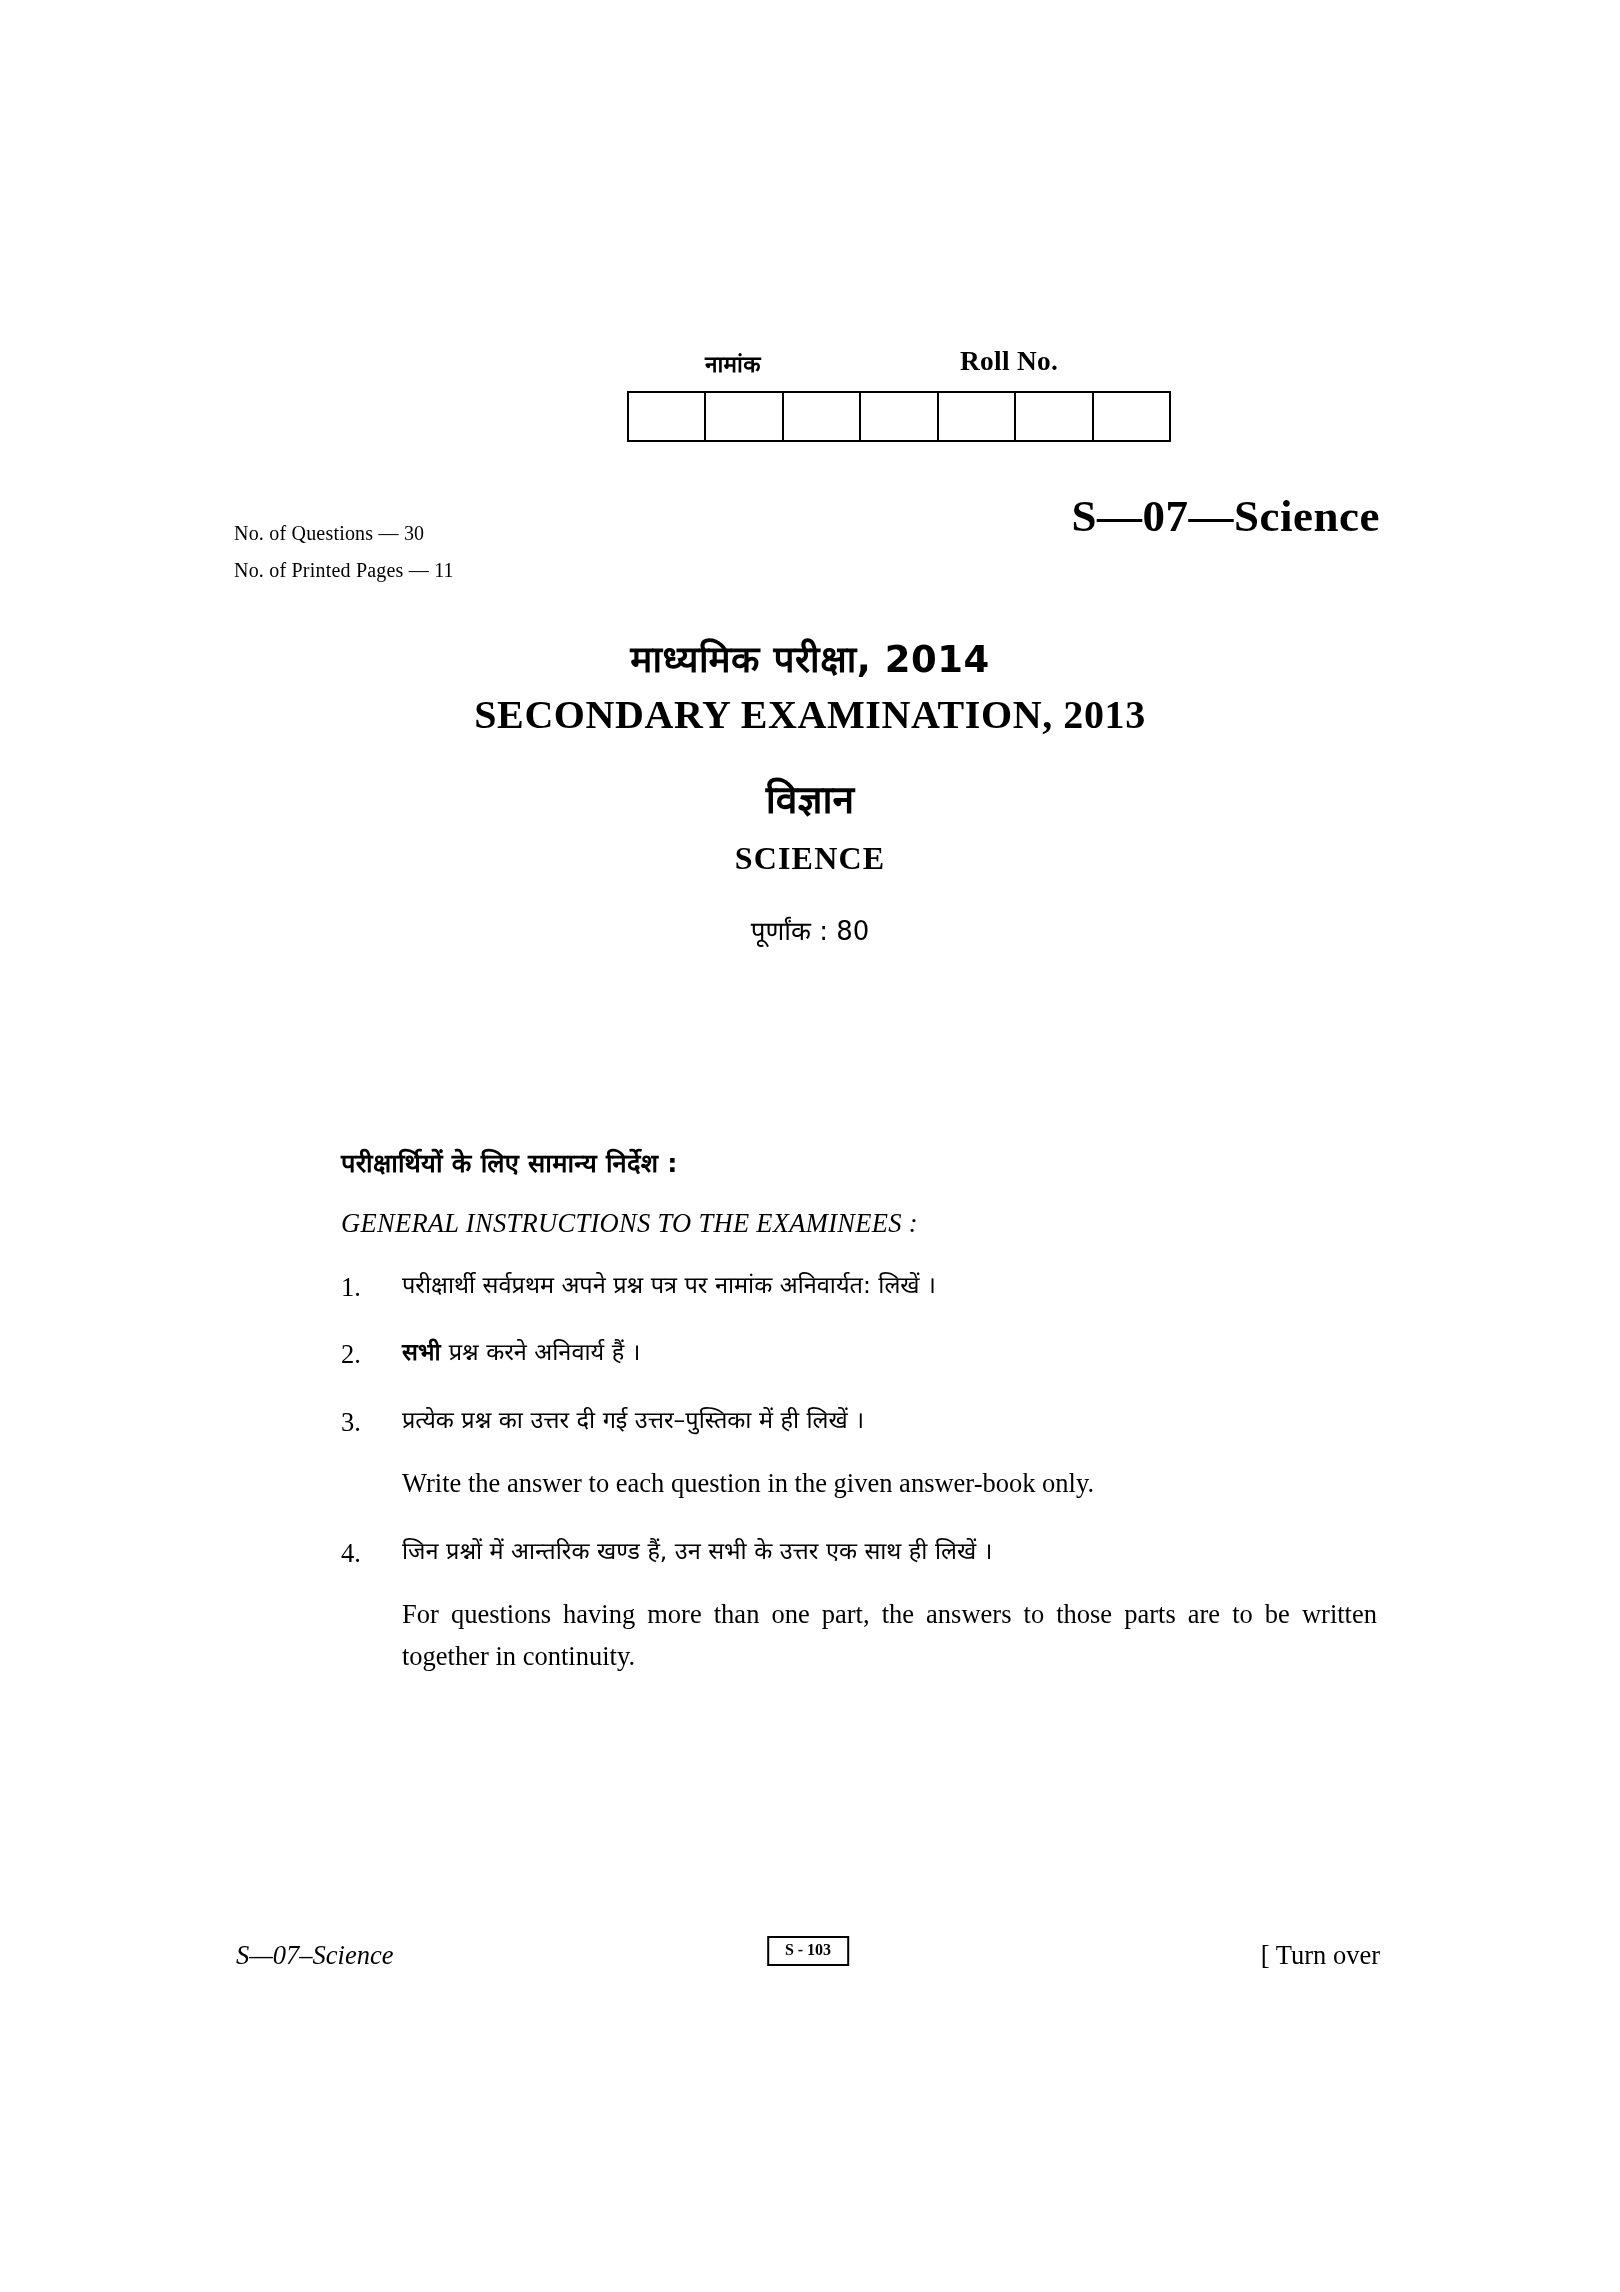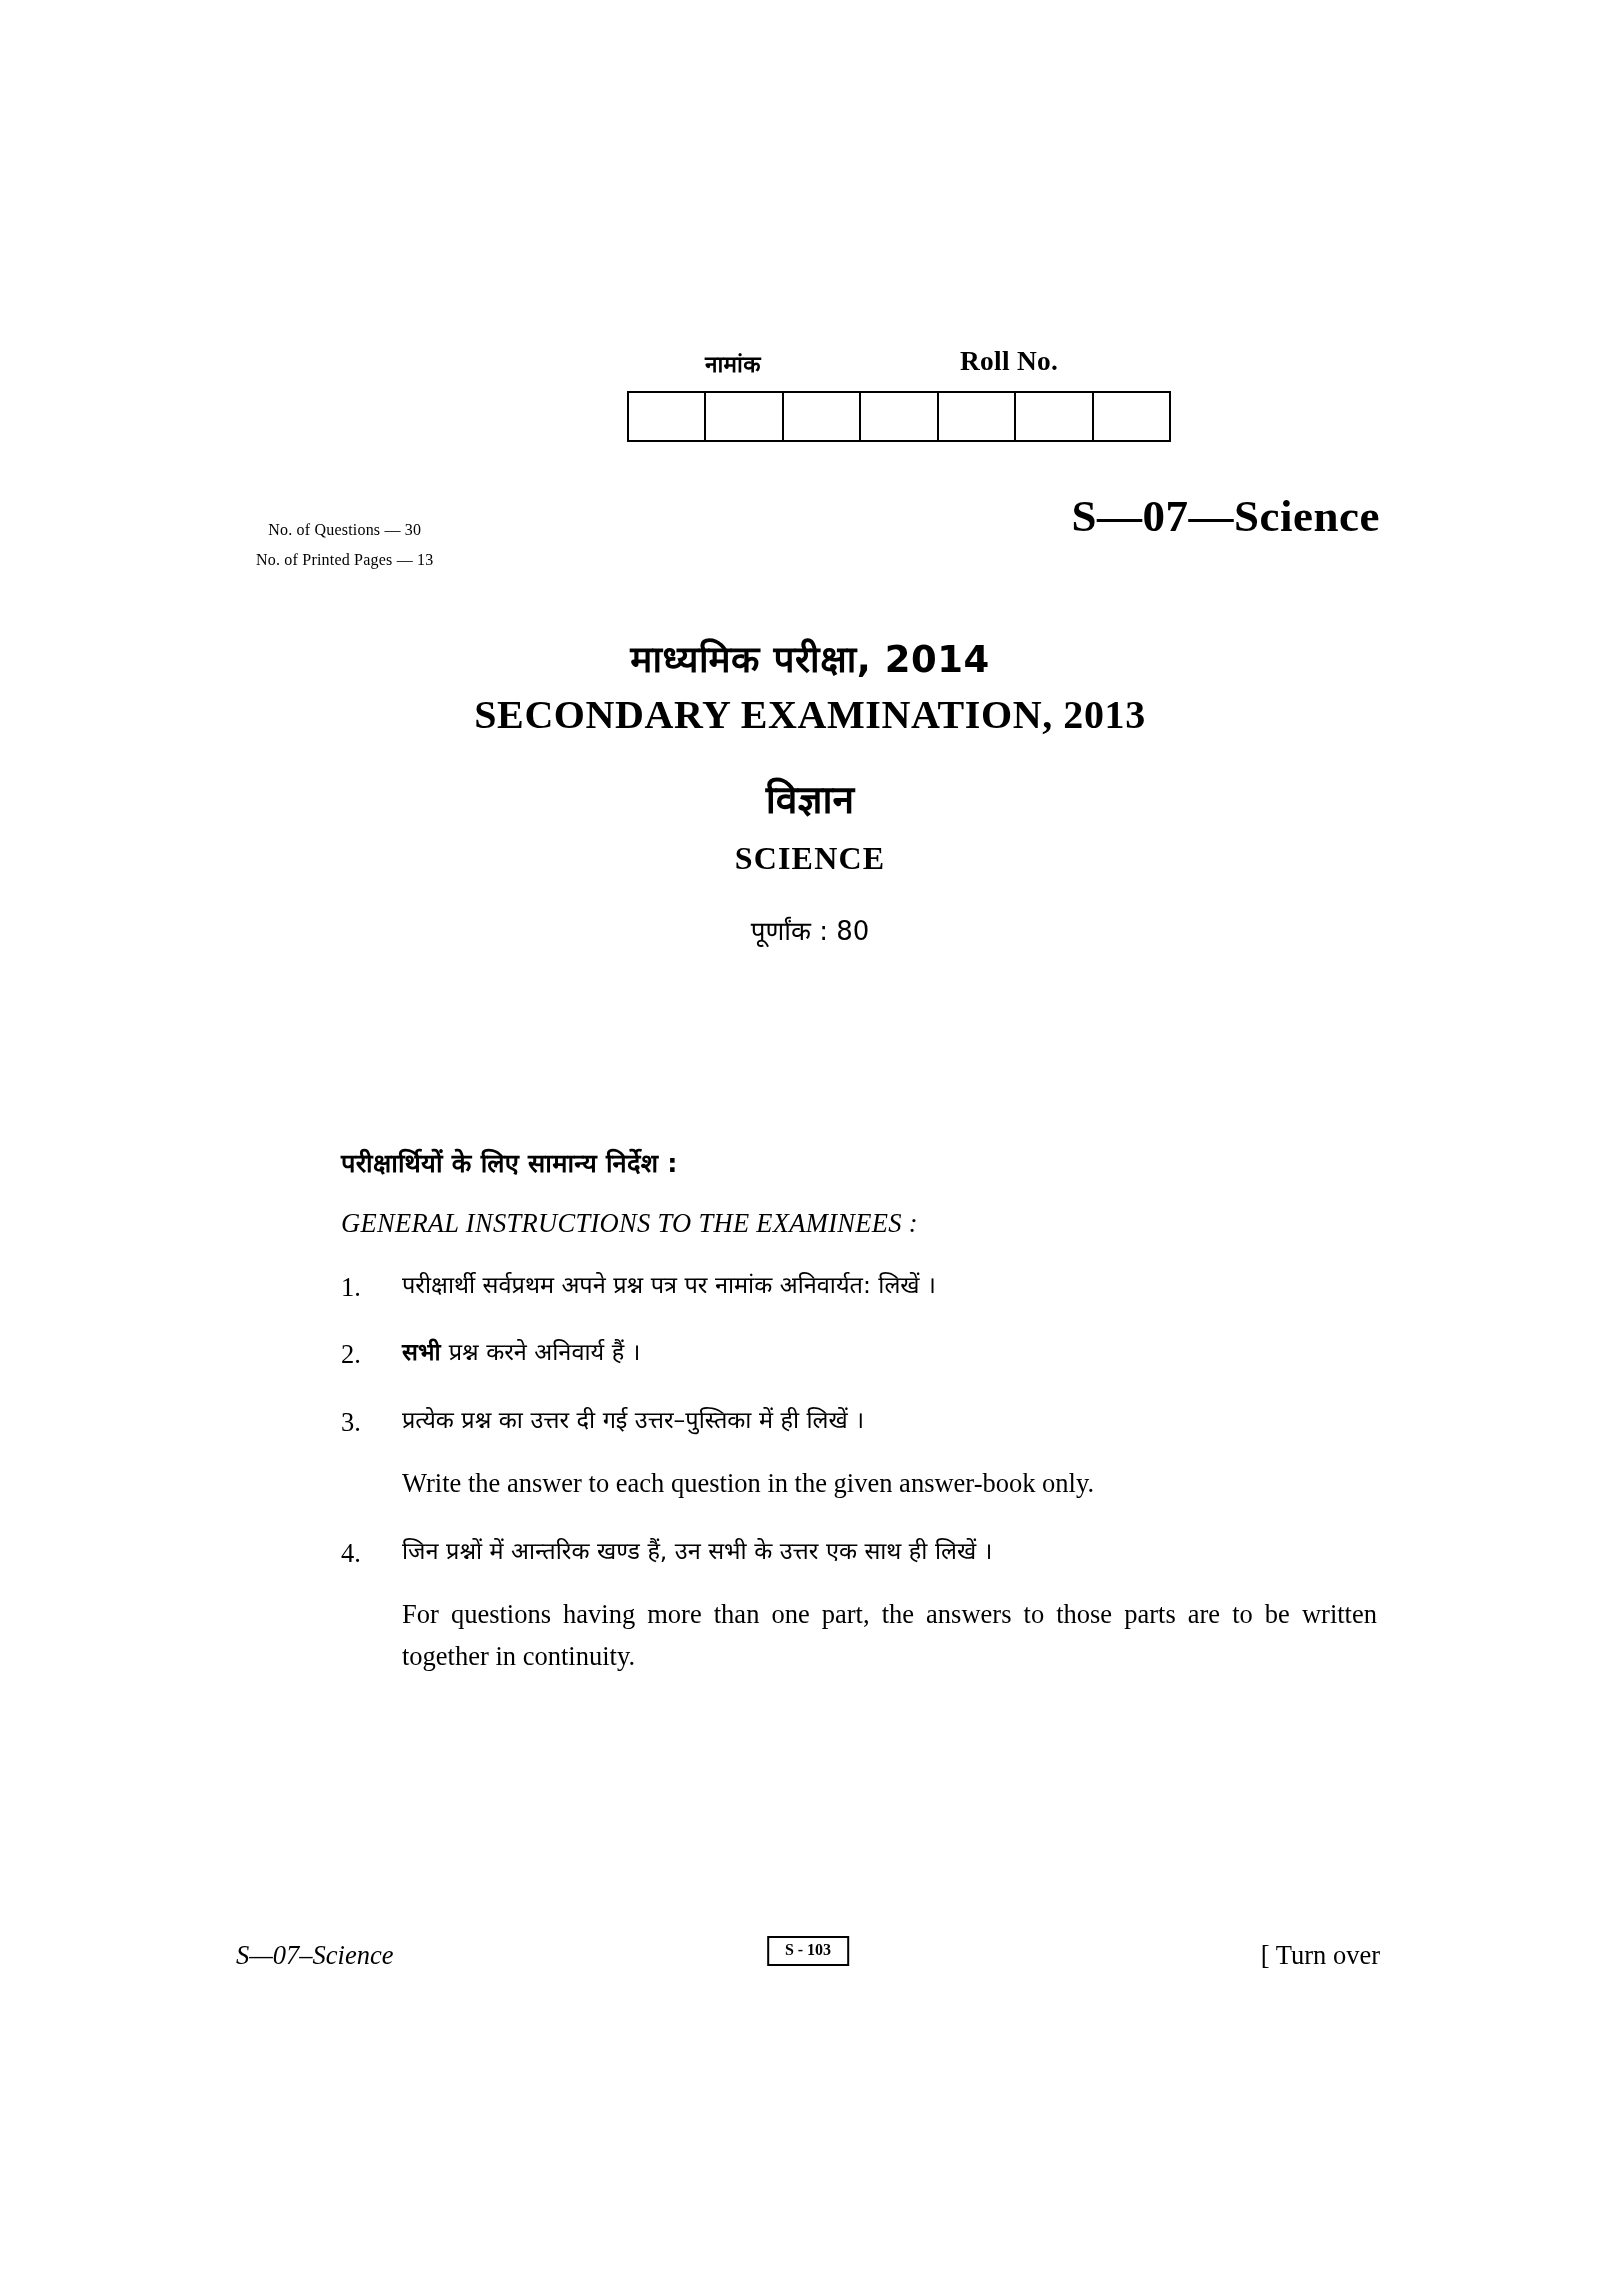--- a/index.html
+++ b/index.html
@@ -65,26 +65,25 @@
   .rollno-cell {
     flex: 1 1 0;
     height: 47px;
     border-right: 2.9px solid #000;
     box-sizing: border-box;
   }
 
   
   .meta-block {
     position: absolute;
-    left: 256px;
+    left: 234px;
     top: 515px;
-    font-size: 16px;
+    font-size: 20px;
     line-height: 1.85;
     letter-spacing: 0.2px;
-    text-align: center;
   }
   .meta-line { white-space: nowrap; }
 
   
   .paper-code {
     position: absolute;
     right: 240px;
     top: 490px;
     font-size: 45px;
     font-weight: bold;
@@ -271,21 +270,21 @@
       <div class="rollno-cell"></div>
       <div class="rollno-cell"></div>
       <div class="rollno-cell"></div>
       <div class="rollno-cell"></div>
       <div class="rollno-cell"></div>
     </div>
   </div>
 
   <div class="meta-block">
     <div class="meta-line">No. of Questions — 30</div>
-    <div class="meta-line">No. of Printed Pages — 13</div>
+    <div class="meta-line">No. of Printed Pages — 11</div>
   </div>
 
   <div class="paper-code">S—07—Science</div>
 
   <div class="titles">
     <div class="t-hi-exam">माध्यमिक परीक्षा, 2014</div>
     <div class="t-en-exam">SECONDARY EXAMINATION, 2013</div>
     <div class="t-hi-sub">विज्ञान</div>
     <div class="t-en-sub">SCIENCE</div>
 

